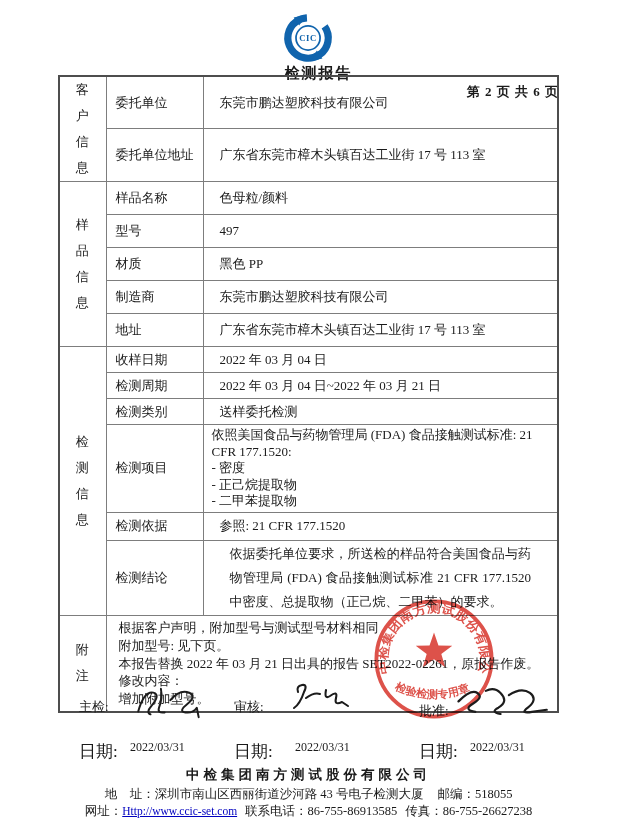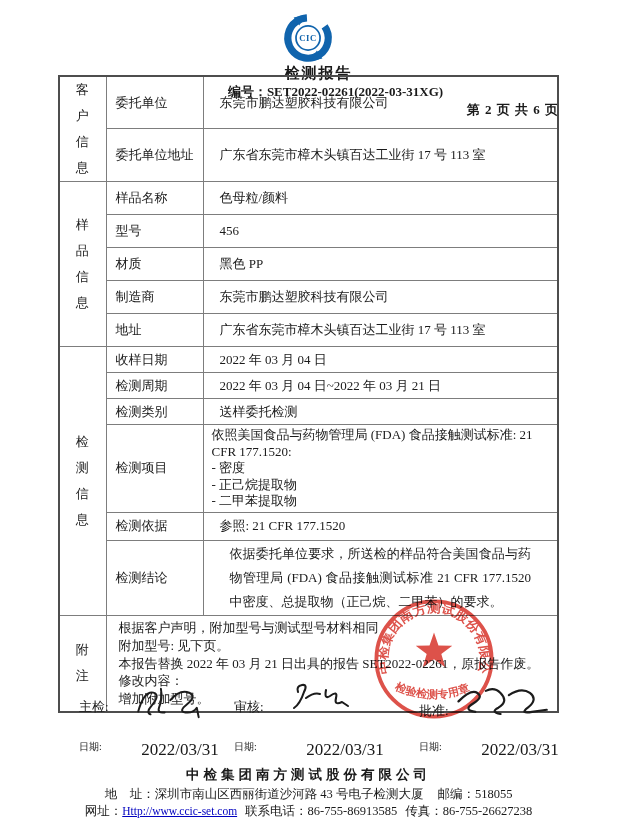--- a/index.html
+++ b/index.html
@@ -34,22 +34,22 @@
   td.notes { padding:3px 12px; font-size:12.5px; line-height:17.8px; vertical-align:middle; }
 
   
   .stamp { position:absolute; left:370px; top:595px; width:128px; height:128px;
            opacity:.88; mix-blend-mode:multiply; }
 
   
   .sig-label { position:absolute; font-size:13px; white-space:nowrap; }
   .sig { position:absolute; }
   .sig path { fill:none; stroke:#1c1c1c; stroke-width:2.1; stroke-linecap:round; stroke-linejoin:round; }
-  .date-label { position:absolute; font-size:10px; }
-  .date-val { position:absolute; width:100px; text-align:center; font-size:17px; }
+  .date-label { position:absolute; font-size:17px; }
+  .date-val { position:absolute; width:100px; font-size:12px; }
 
   
   .foot-company { position:absolute; left:0; width:617px; top:766px; text-align:center;
                   font-weight:bold; font-size:13.5px; letter-spacing:4px; }
   .foot-line { position:absolute; left:0; width:617px; text-align:center; font-size:12.5px; }
   .foot-addr { top:786px; }
   .foot-web  { top:803px; }
   .weblink { color:#0000bf; text-decoration:underline;
              font-family:Liberation Serif, serif; font-size:11.5px; }
   .foot-gap { display:inline-block; width:14px; }
@@ -64,21 +64,20 @@
     <svg class="logo" viewBox="0 0 66 54">
       <g transform="rotate(-35 32 27)">
         <circle cx="32" cy="27" r="21" fill="none" stroke="#1064ad" stroke-width="7.5" stroke-dasharray="110 22"></circle>
         <polygon points="32,1 44,6 32,11" fill="#1064ad"></polygon>
         <polygon points="32,53 20,48 32,43" fill="#1064ad"></polygon>
       </g>
       <circle cx="32" cy="27" r="12.5" fill="#ffffff" stroke="#1064ad" stroke-width="1.8"></circle>
       <text x="32" y="30.5" text-anchor="middle" font-size="9" font-weight="bold" fill="#1064ad" letter-spacing="0.5" font-family="Liberation Serif, serif">CIC</text>
     </svg>
     <div class="hdr-title">检测报告</div>
-    <div class="hdr-no"><span>编号：</span><span>SET2022-02261(2022-03-31XG)</span></div>
     <div class="hdr-page">第 2 页 共 6 页</div>
   </div>
 
   <table class="rpt">
     <colgroup>
         <col style="width:47px">
         <col style="width:97px">
         <col>
       </colgroup>
 
@@ -93,21 +92,21 @@
       <td class="val">广东省东莞市樟木头镇百达工业街 17 号 113 室</td>
     </tr>
 
     <tr class="r33">
       <td class="grp" rowspan="5">样品信息</td>
       <td class="lbl">样品名称</td>
       <td class="val">色母粒/颜料</td>
     </tr>
     <tr class="r33">
       <td class="lbl">型号</td>
-      <td class="val">456</td>
+      <td class="val">497</td>
     </tr>
     <tr class="r33">
       <td class="lbl">材质</td>
       <td class="val">黑色 PP</td>
     </tr>
     <tr class="r33">
       <td class="lbl">制造商</td>
       <td class="val">东莞市鹏达塑胶科技有限公司</td>
     </tr>
     <tr class="r33">

